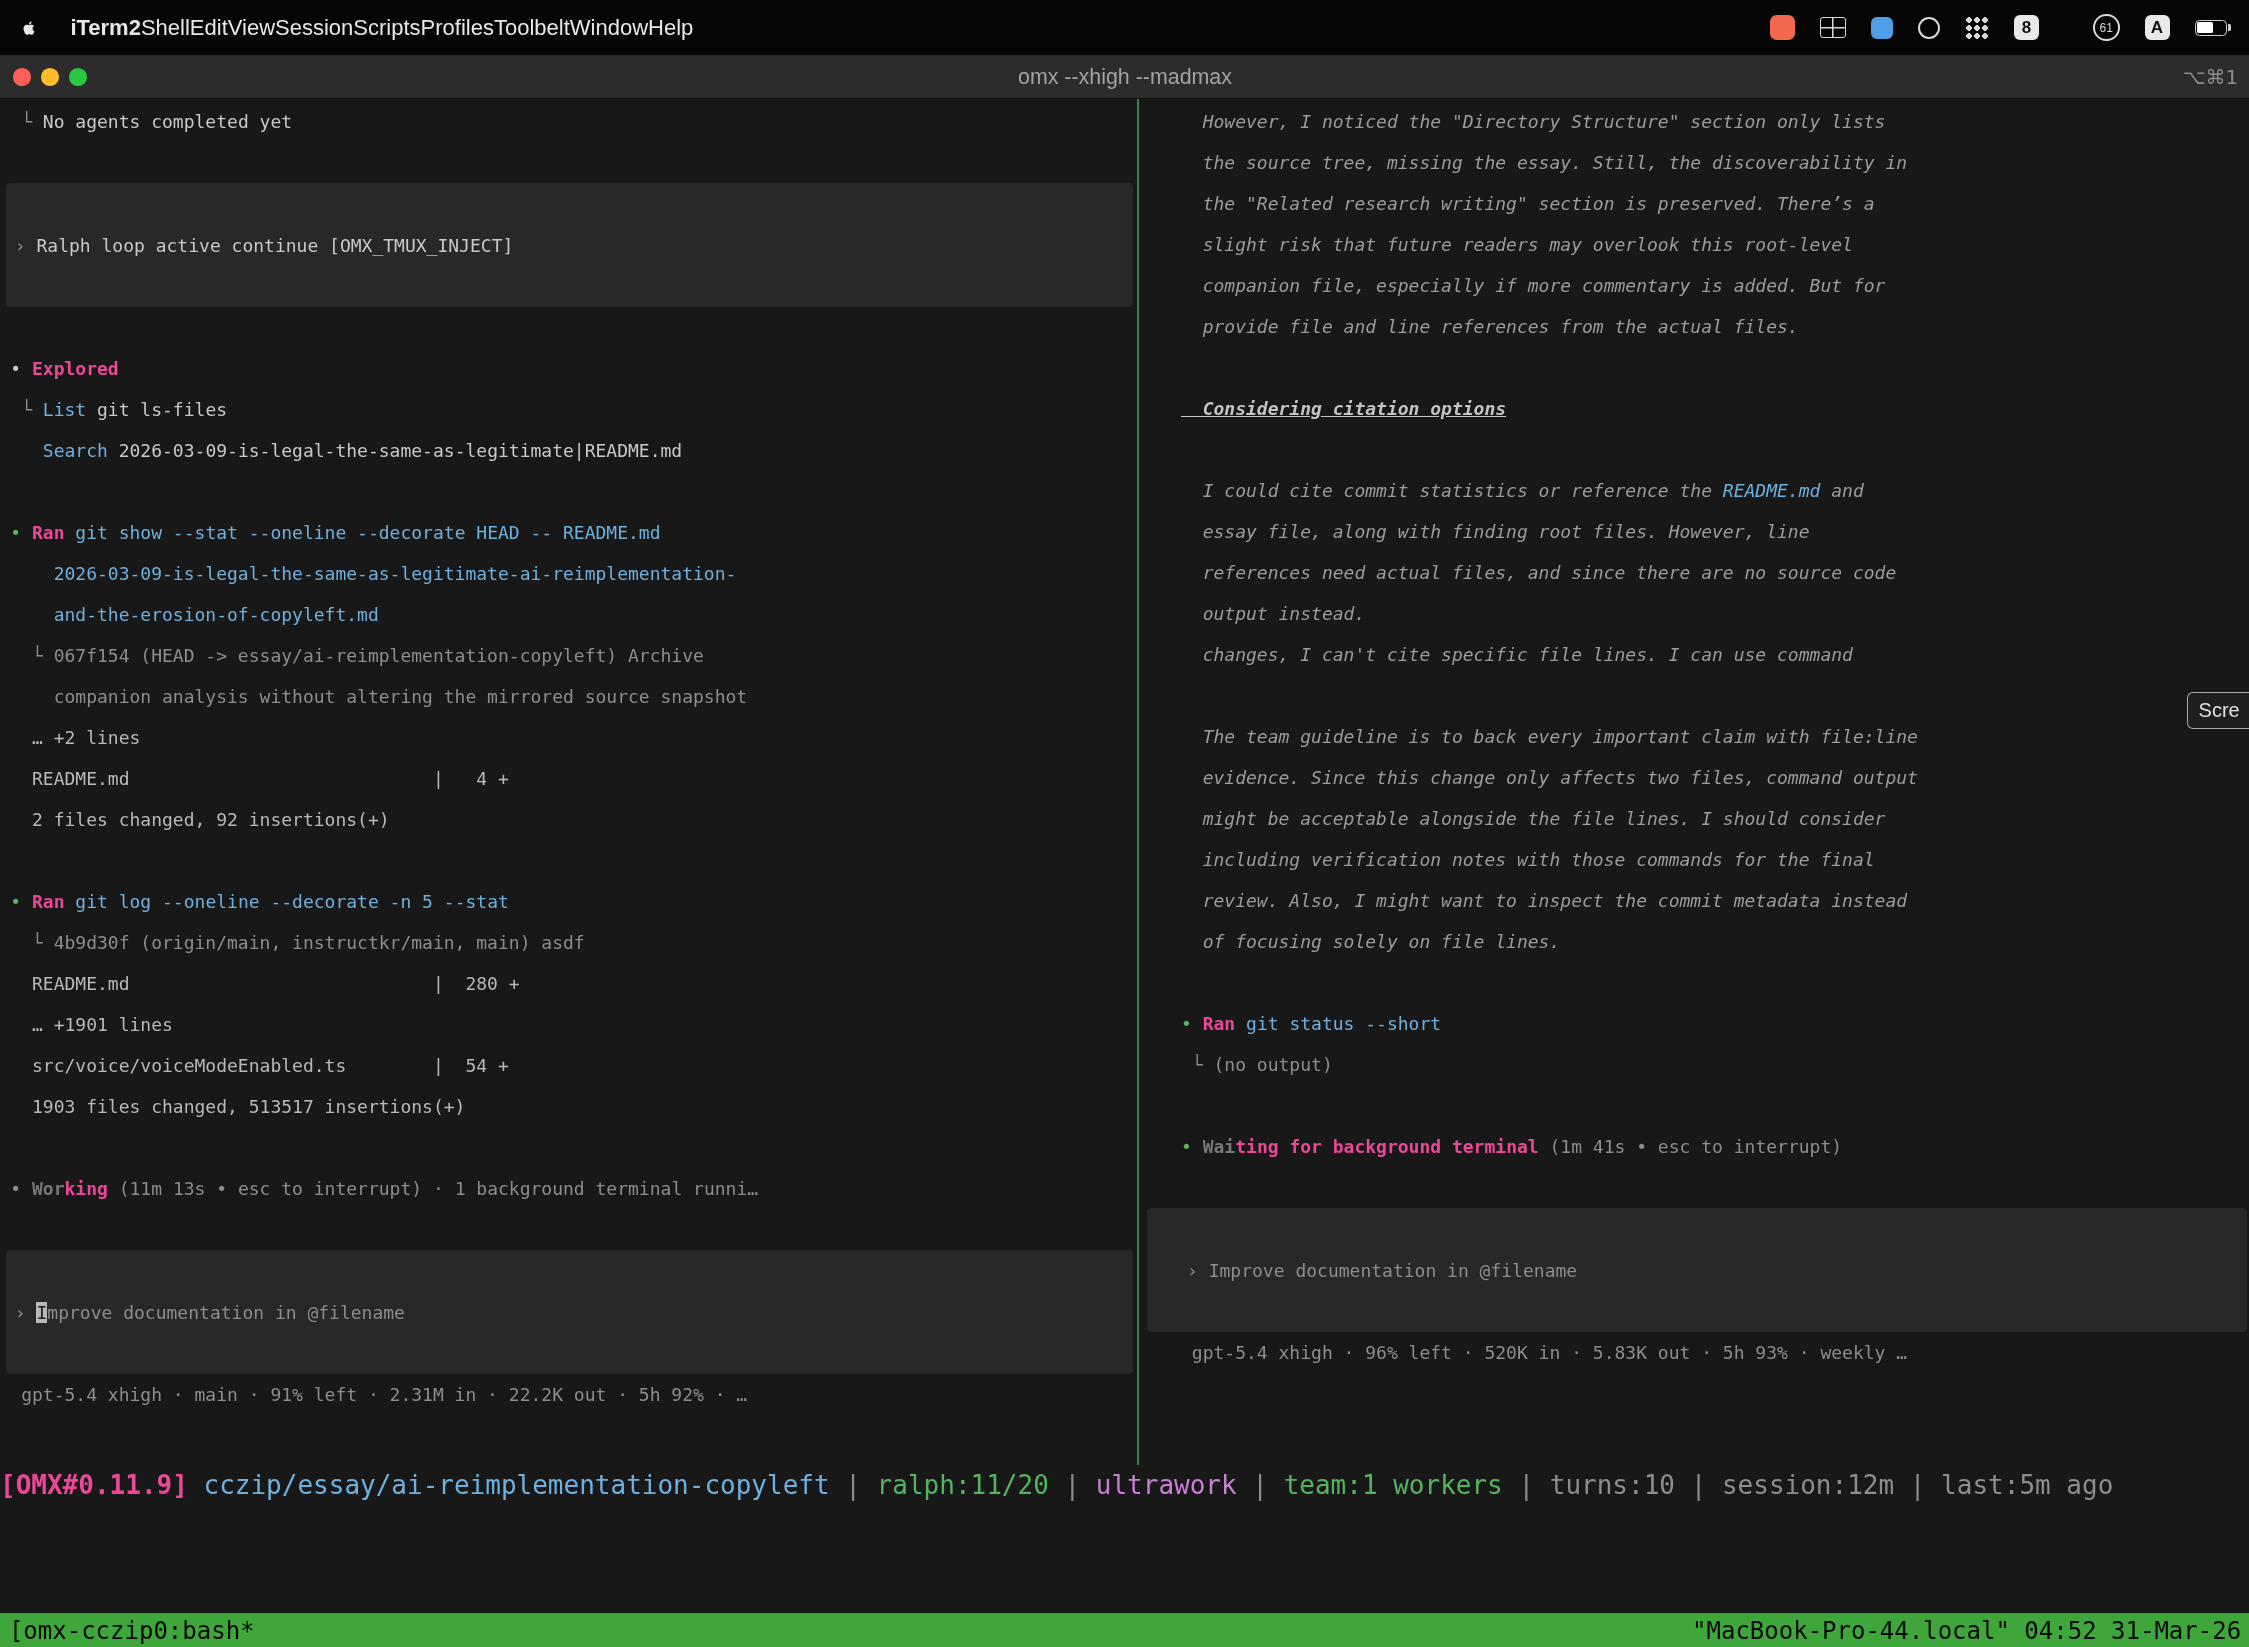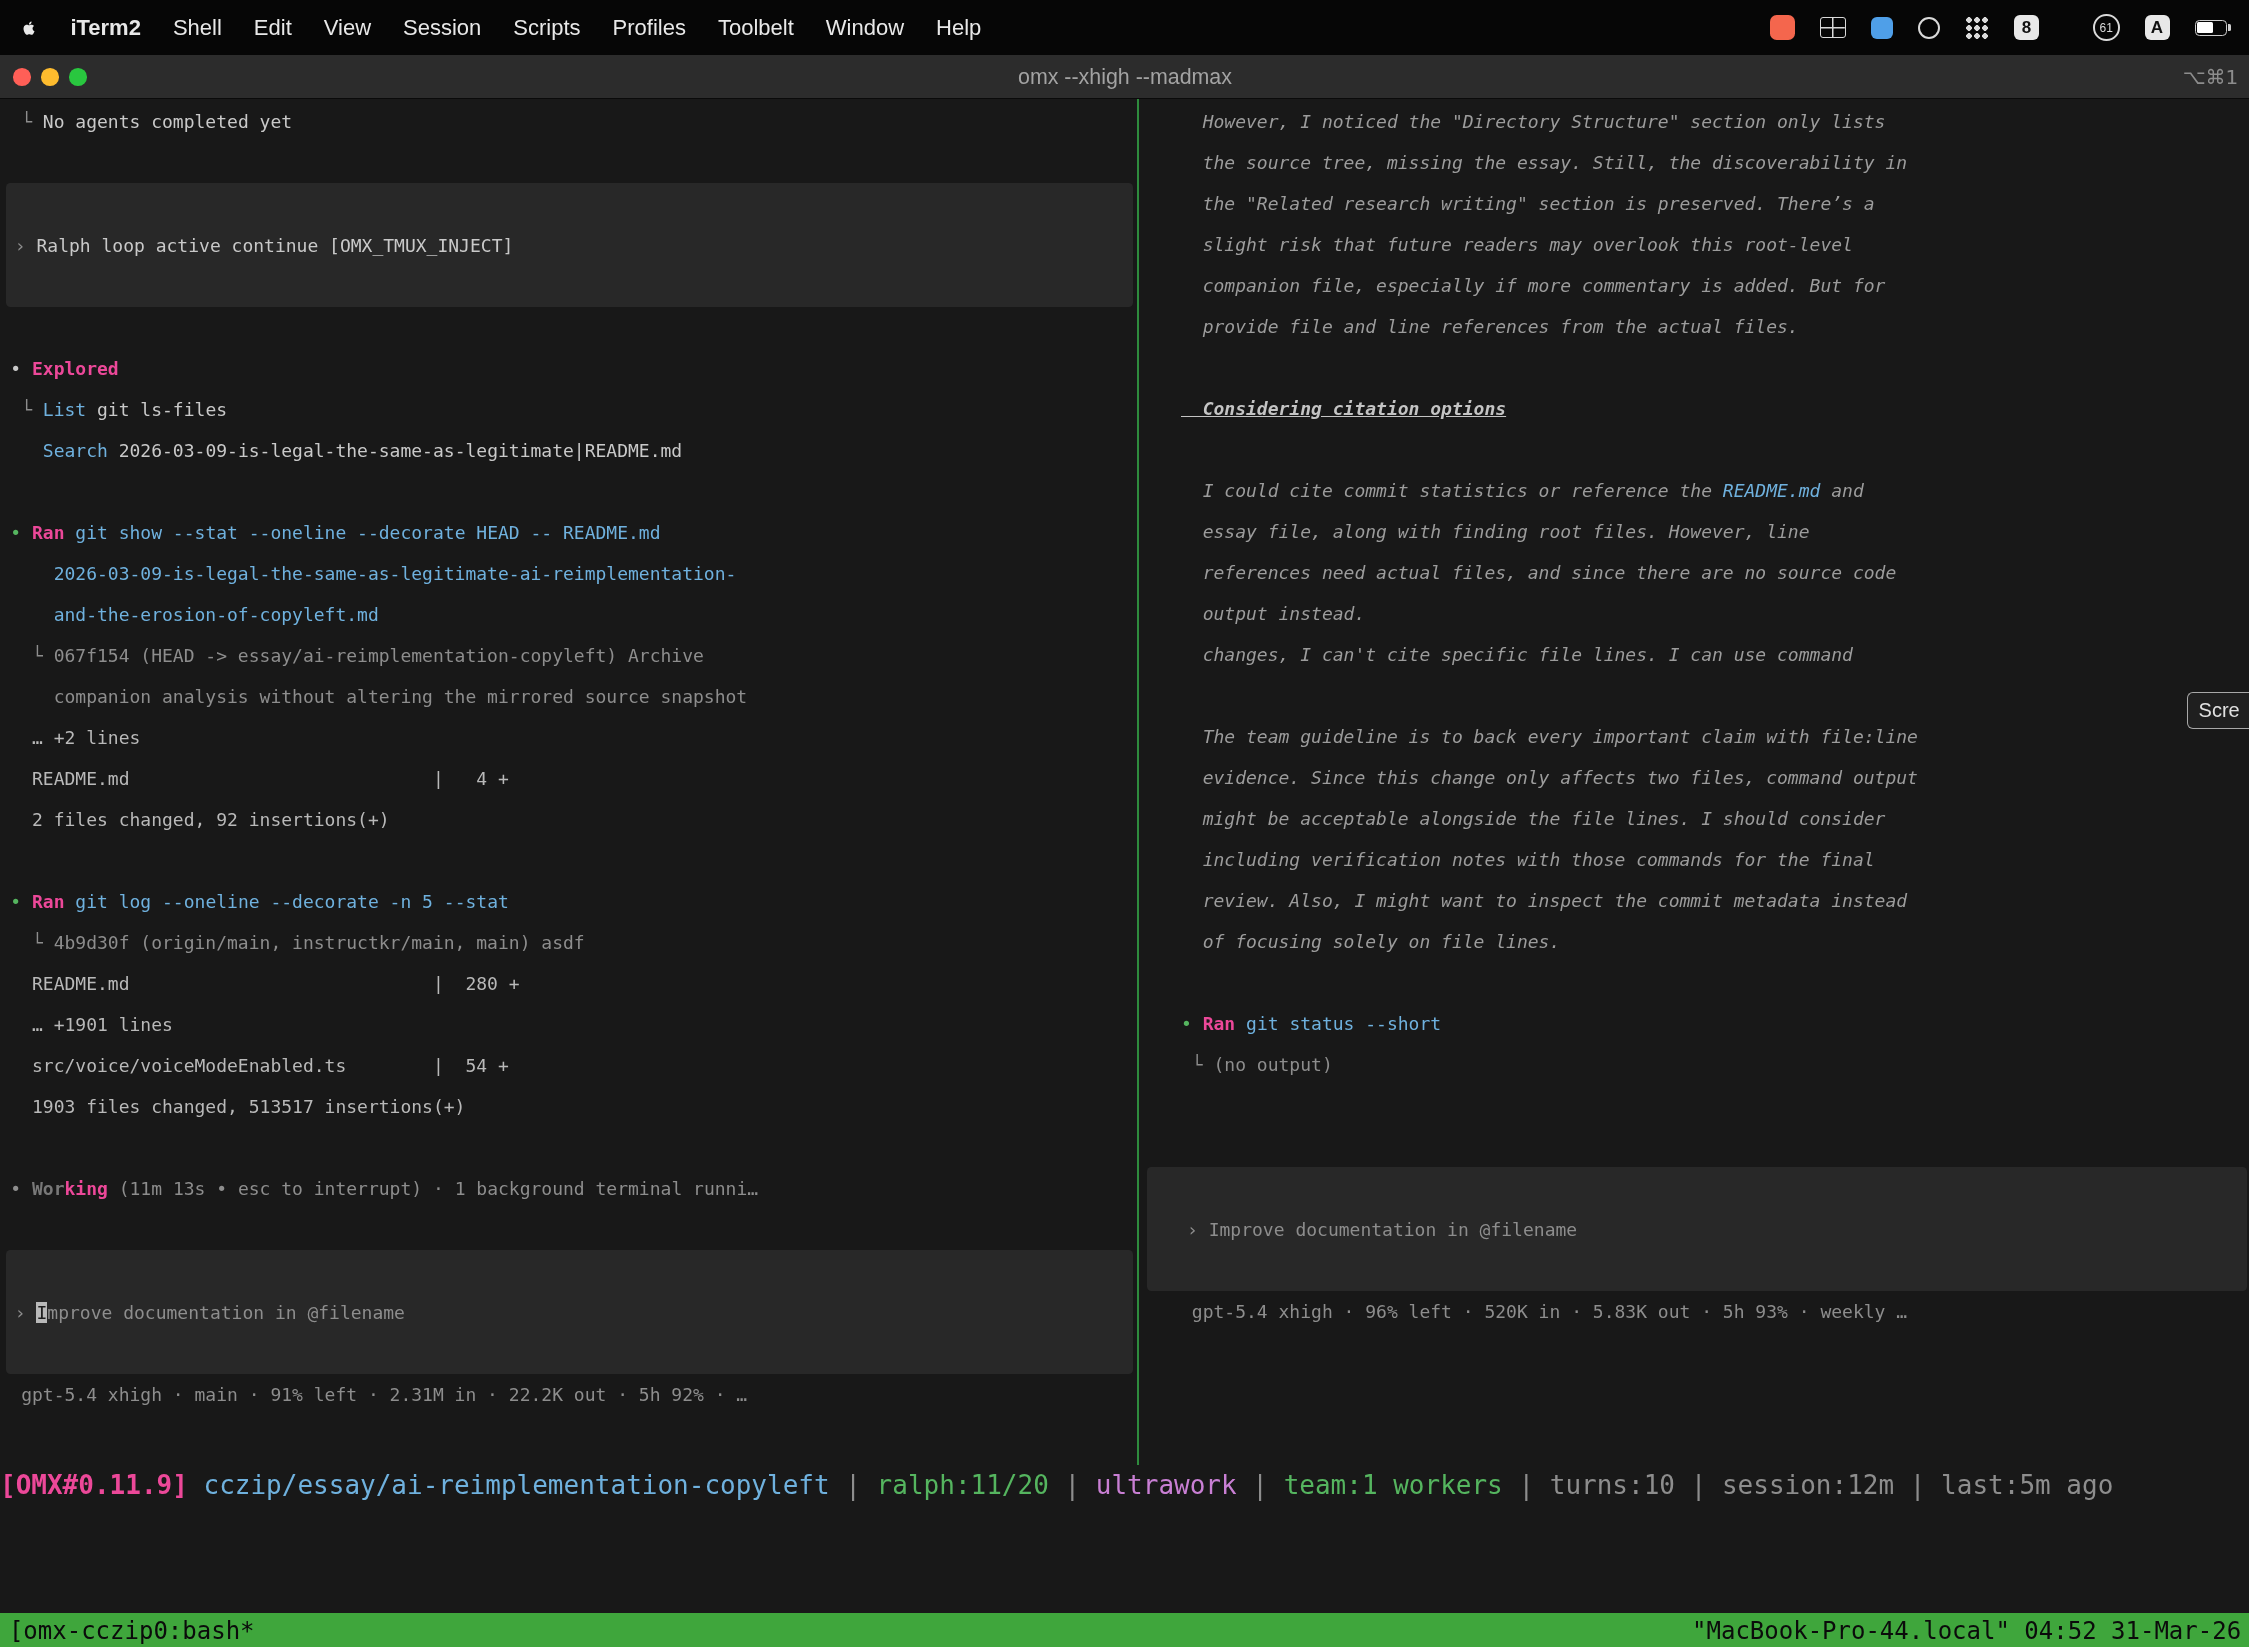--- a/index.html
+++ b/index.html
@@ -4,21 +4,21 @@
 <style>
   html,body{margin:0;padding:0;background:#000;}
   .screen{position:relative;width:2250px;height:1648px;background:#181818;overflow:hidden;
           font-family:"DejaVu Sans Mono",monospace;}
 
   
   .menubar{position:absolute;left:0;top:0;width:100%;height:55px;background:#060606;
            display:flex;align-items:center;padding:0 19px;box-sizing:border-box;
            font-family:"Liberation Sans","DejaVu Sans",sans-serif;font-size:22px;color:#e8e8e8;}
   .apple-wrap{display:flex;align-items:center;margin-right:7.4px;}
-  .menu-items{display:flex;align-items:center;gap:32px;margin-left:25px;}
+  .menu-items{display:flex;align-items:center;margin-left:25px;}
   .menu-item{white-space:nowrap;}
   .menu-item.app-name{font-weight:700;}
   .menu-right{margin-left:auto;display:flex;align-items:center;gap:25px;}
   .rec-icon{width:25px;height:25px;border-radius:6.6px;background:#f4664d;display:inline-block;}
   .grid-icon{width:23.6px;height:19px;border:1.5px solid #d9d9d9;border-radius:3px;display:inline-block;
              background-image:linear-gradient(#d9d9d9,#d9d9d9),linear-gradient(90deg,#d9d9d9,#d9d9d9);
              background-size:100% 1.5px,1.5px 100%;background-position:center;background-repeat:no-repeat;}
   .blue-icon{width:22px;height:22px;border-radius:5.9px;background:#4f9fe8;display:inline-block;}
   .ring-icon{width:22px;height:22px;border-radius:50%;border:2.2px solid #d9d9d9;box-sizing:border-box;display:inline-block;}
   .dots-icon{width:24px;height:24px;display:inline-block;
@@ -186,20 +186,21 @@
       <div class="trow"><span class="c-it">  The team guideline is to back every important claim with file:line</span></div>
       <div class="trow"><span class="c-it">  evidence. Since this change only affects two files, command output</span></div>
       <div class="trow"><span class="c-it">  might be acceptable alongside the file lines. I should consider</span></div>
       <div class="trow"><span class="c-it">  including verification notes with those commands for the final</span></div>
       <div class="trow"><span class="c-it">  review. Also, I might want to inspect the commit metadata instead</span></div>
       <div class="trow"><span class="c-it">  of focusing solely on file lines.</span></div>
       <div class="trow"></div>
       <div class="trow"><span class="c-green">• </span><span class="c-bright">Ran</span><span class="c-cyan"> git status --short</span></div>
       <div class="trow"><span class="c-dim"> └ (no output)</span></div>
       <div class="trow"></div>
+      <div class="trow"><span class="c-green">• </span><span class="c-dimbold">Wai</span><span class="c-bright">ting for background terminal</span><span class="c-dim"> (1m 41s • esc to interrupt)</span></div>
       <div class="trow"></div>
       <div class="tbox" style="height: 124px;">
         <div class="trow"><span class="c-dim">› </span><span class="c-dim">Improve documentation in @filename</span></div>
       </div>
       <div class="trow"><span class="c-dim"> gpt-5.4 xhigh · 96% left · 520K in · 5.83K out · 5h 93% · weekly …</span></div>
     </div>
 
   <div class="omx-bar"><div class="trow"><span class="c-bright">[OMX#0.11.9] </span><span class="c-cyan">cczip/essay/ai-reimplementation-copyleft</span><span class="c-dim"> | </span><span class="c-green">ralph:11/20</span><span class="c-dim"> | </span><span class="c-magenta">ultrawork</span><span class="c-dim"> | </span><span class="c-green">team:1 workers</span><span class="c-dim"> | </span><span class="c-dim">turns:10</span><span class="c-dim"> | </span><span class="c-dim">session:12m</span><span class="c-dim"> | </span><span class="c-dim">last:5m ago</span></div></div>
 
   <div class="overlay-scre">Scre</div>

